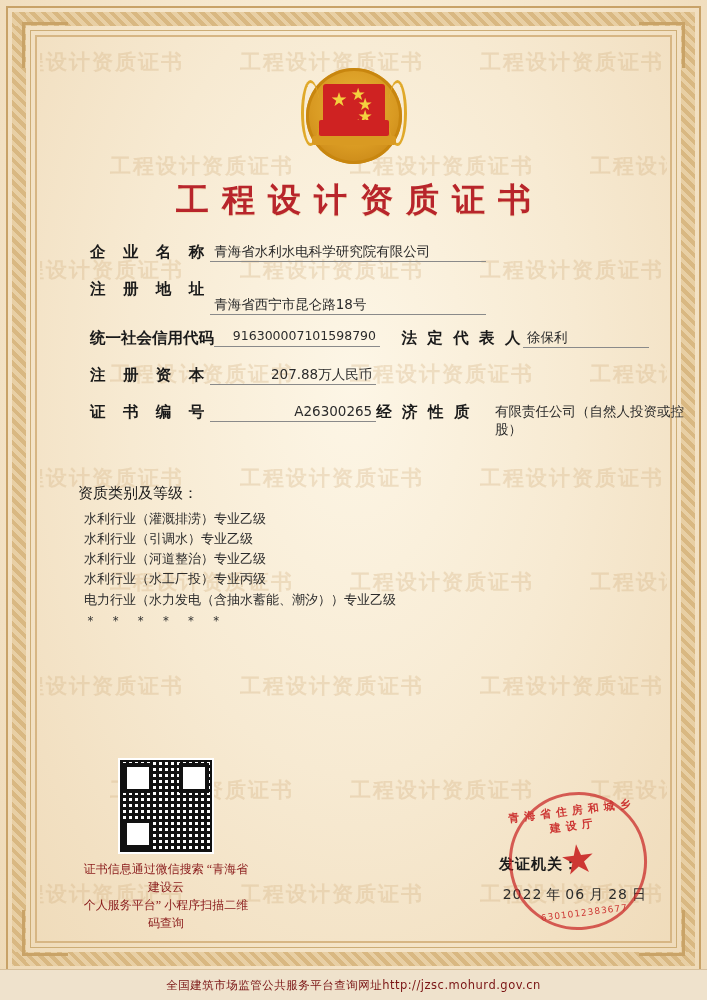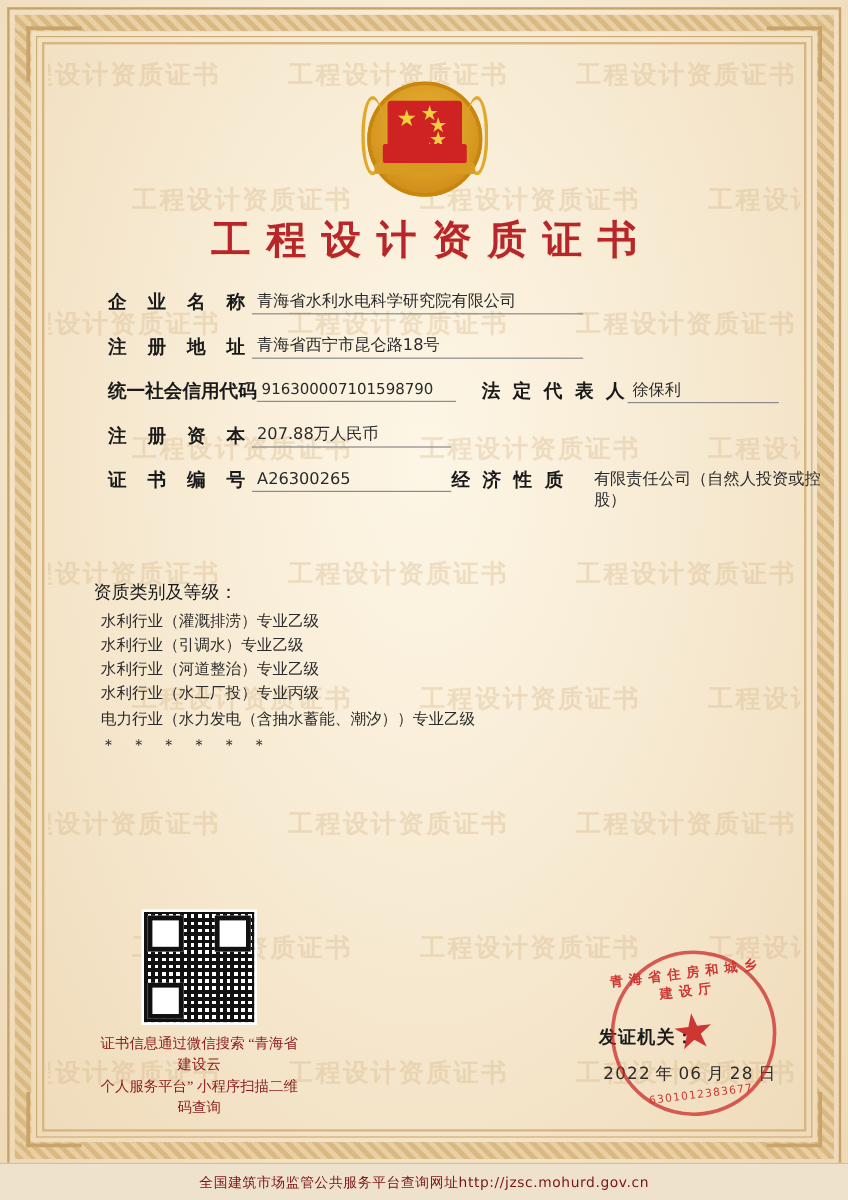--- a/index.html
+++ b/index.html
@@ -188,30 +188,30 @@
   .val {
     color: #2b2b2b;
     font-size: 13.5px;
     font-family: "DejaVu Sans", sans-serif;
     border-bottom: 1px solid #8a8a8a;
     padding: 2px 4px 1px 4px;
     line-height: 1.35;
   }
   .val.noline { border-bottom: none; }
   .v-name   { width: 268px; }
-  .v-addr   { width: 268px; }
+  .v-addr   { width: 268px; margin-top: 16px; }
   .v-code   { width: 158px; font-size: 12.5px; }
   .v-legal  { width: 118px; }
   .v-cap    { width: 158px; }
   .v-tech   { width: 118px; }
   .v-certno { width: 158px; }
   .v-econ   { width: 196px; border-bottom: none; margin-left: 19px; }
   .v-valid  { width: 268px; }
 
-  .half-left  { width: 330px; }
+  .half-left  { width: 330px; text-align: right; }
   .half-right { flex: 1; }
 
   
   .qual {
     position: absolute;
     left: 78px;
     right: 58px;
     top: 484px;
   }
   .qual-title {

